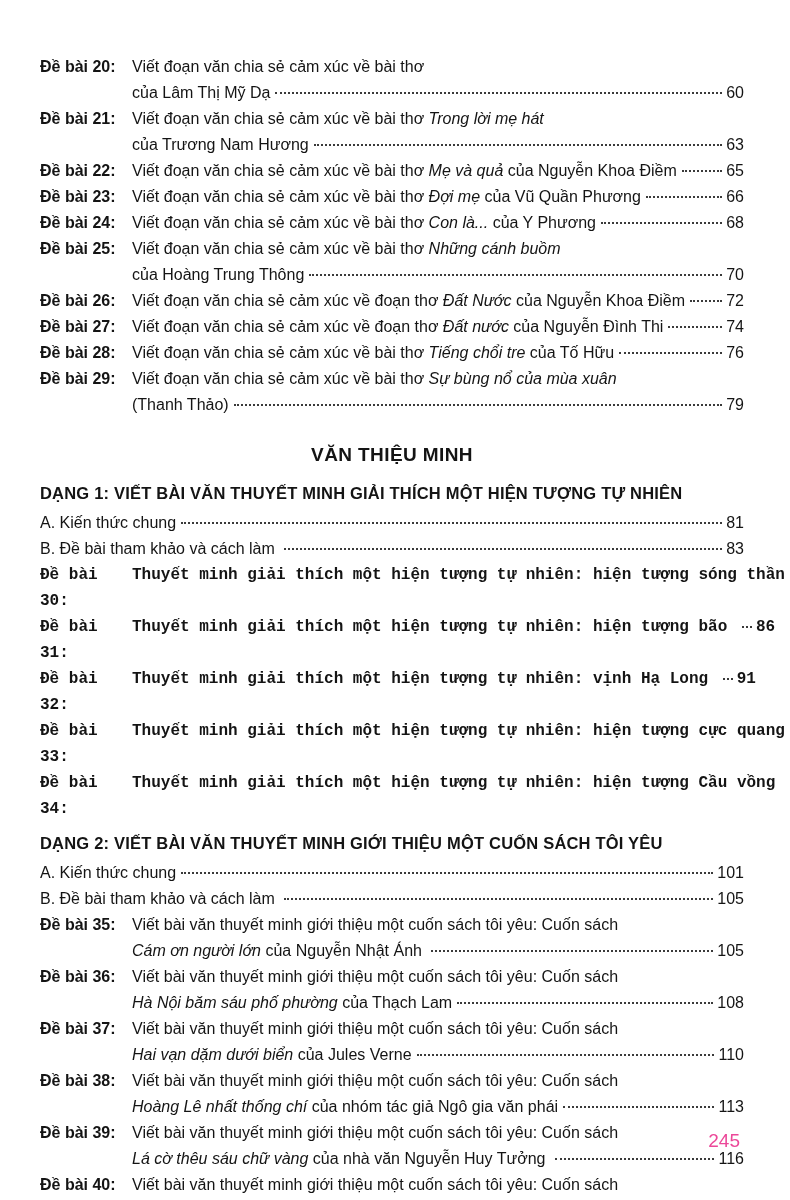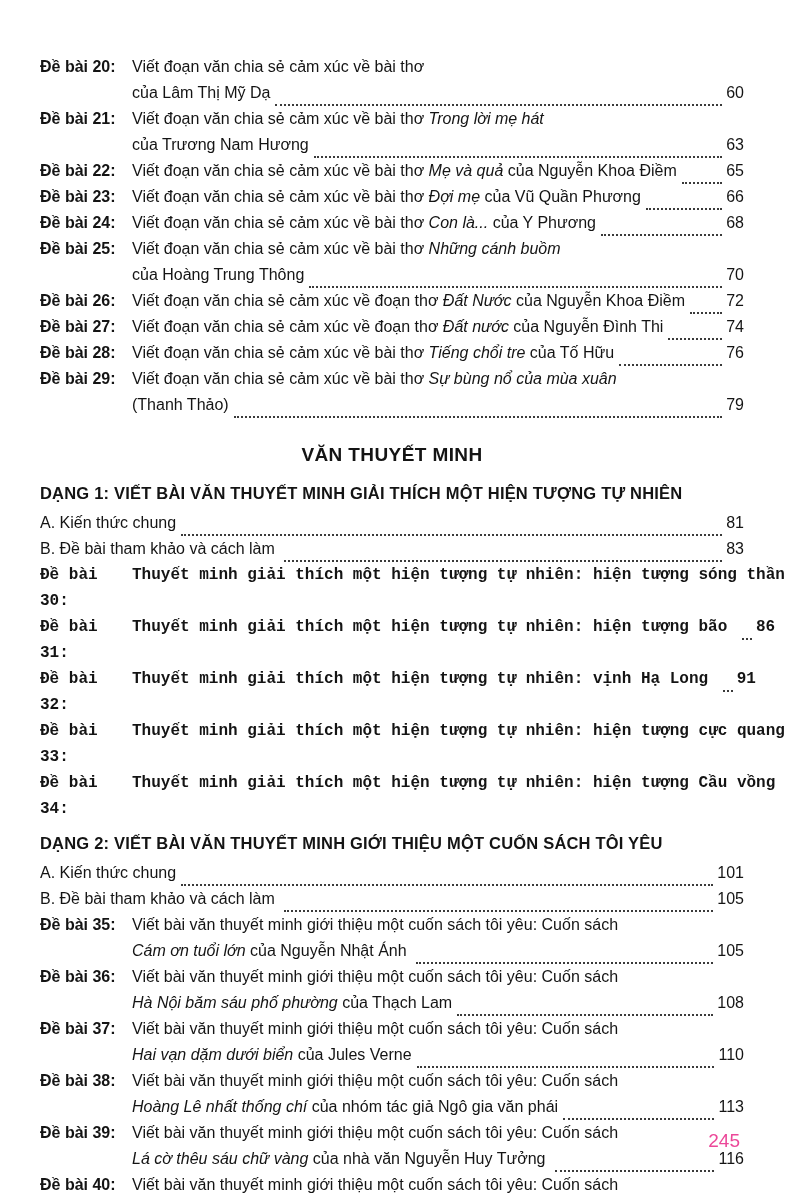--- a/index.html
+++ b/index.html
@@ -7,21 +7,21 @@
     width:790px; height:1200px; position:relative; overflow:hidden;
     font-family:"Liberation Sans", sans-serif; color:#141414;
     -webkit-font-smoothing:antialiased;
   }
   .page { box-sizing:border-box; padding:54px 46px 0 40px; }
 
   .entry { display:flex; font-size:16px; line-height:26px; }
   .entry.bold { font-weight:bold;font-family:Liberation Mono, monospace; }
   .label { flex:0 0 92px; width:92px; font-weight:bold; }
   .body { flex:1; min-width:0; }
-  .line { display:flex; align-items:flex-end; }
+  .line { display:flex; align-items:center; }
   .seg  { white-space:pre; }
   .it   { font-style:italic; }
   .leader {
     flex:1 1 auto; min-width:10px; height:0;
     border-bottom:2px dotted #3a3a3a;
     margin:0 4px 0 5px;
   }
   .pg { white-space:pre; }
 
   .heading-center {
@@ -163,21 +163,21 @@
             <span class="seg">Viết đoạn văn chia sẻ cảm xúc về bài thơ </span>
             <span class="seg it">Sự bùng nổ của mùa xuân</span>
           </div>
           <div class="line">
             <span class="seg">(Thanh Thảo)</span>
             <span class="leader"></span>
             <span class="pg">79</span>
           </div>
         </div>
       </div>
-      <div class="heading-center">VĂN THUYẾT MINH</div>
+      <div class="heading-center">VĂN THIỆU MINH</div>
       <div class="heading-left">DẠNG 1:  VIẾT BÀI VĂN THUYẾT MINH GIẢI THÍCH MỘT HIỆN TƯỢNG TỰ NHIÊN</div>
       <div class="entry">
         <div class="body">
           <div class="line">
             <span class="seg">A. Kiến thức chung</span>
             <span class="leader"></span>
             <span class="pg">81</span>
           </div>
         </div>
       </div>
@@ -259,21 +259,21 @@
           </div>
         </div>
       </div>
       <div class="entry">
         <span class="label">Đề bài 35:</span>
         <div class="body">
           <div class="line">
             <span class="seg">Viết bài văn thuyết minh giới thiệu một cuốn sách tôi yêu: Cuốn sách</span>
           </div>
           <div class="line">
-            <span class="seg it">Cám ơn tuổi lớn</span>
+            <span class="seg it">Cám ơn người lớn</span>
             <span class="seg"> của Nguyễn Nhật Ánh </span>
             <span class="leader"></span>
             <span class="pg">105</span>
           </div>
         </div>
       </div>
       <div class="entry">
         <span class="label">Đề bài 36:</span>
         <div class="body">
           <div class="line">

